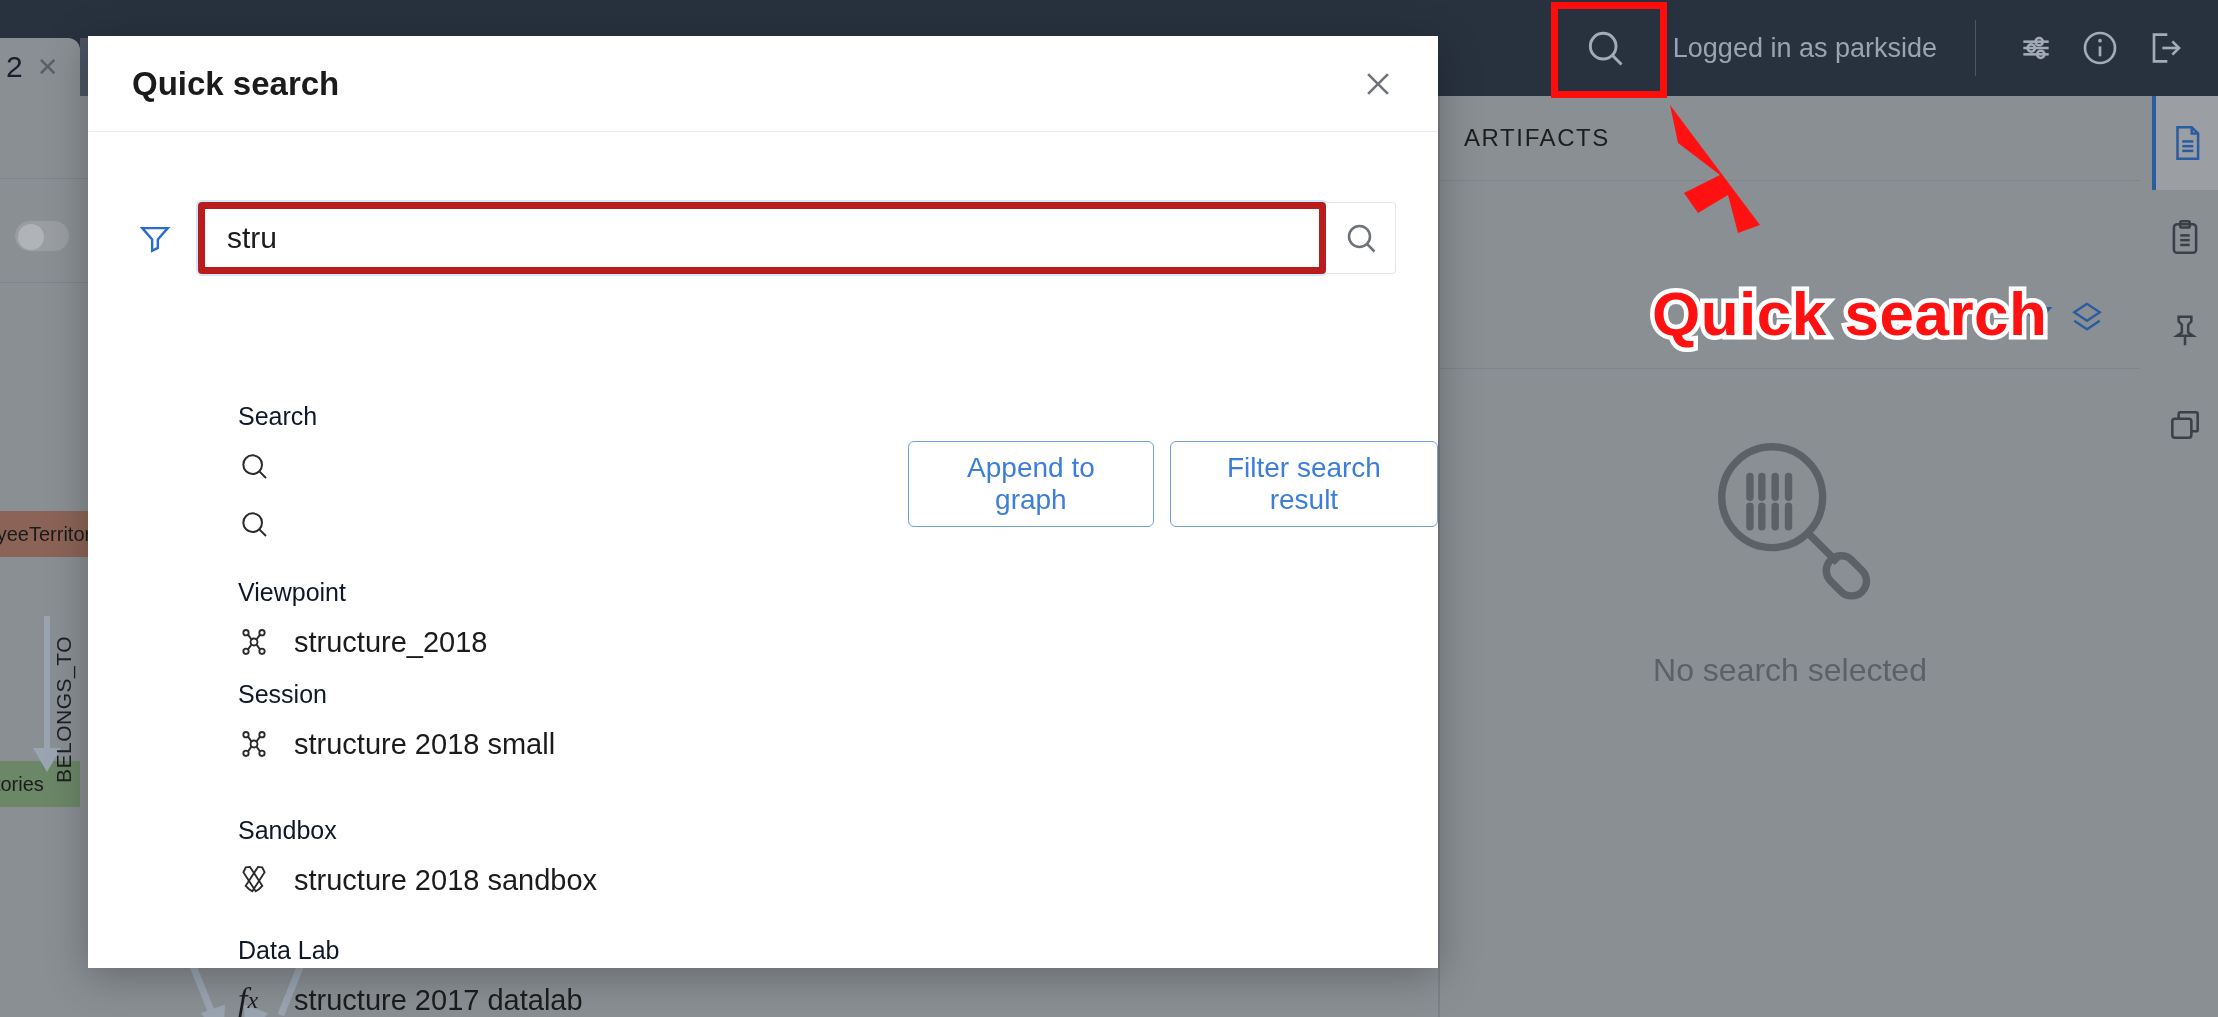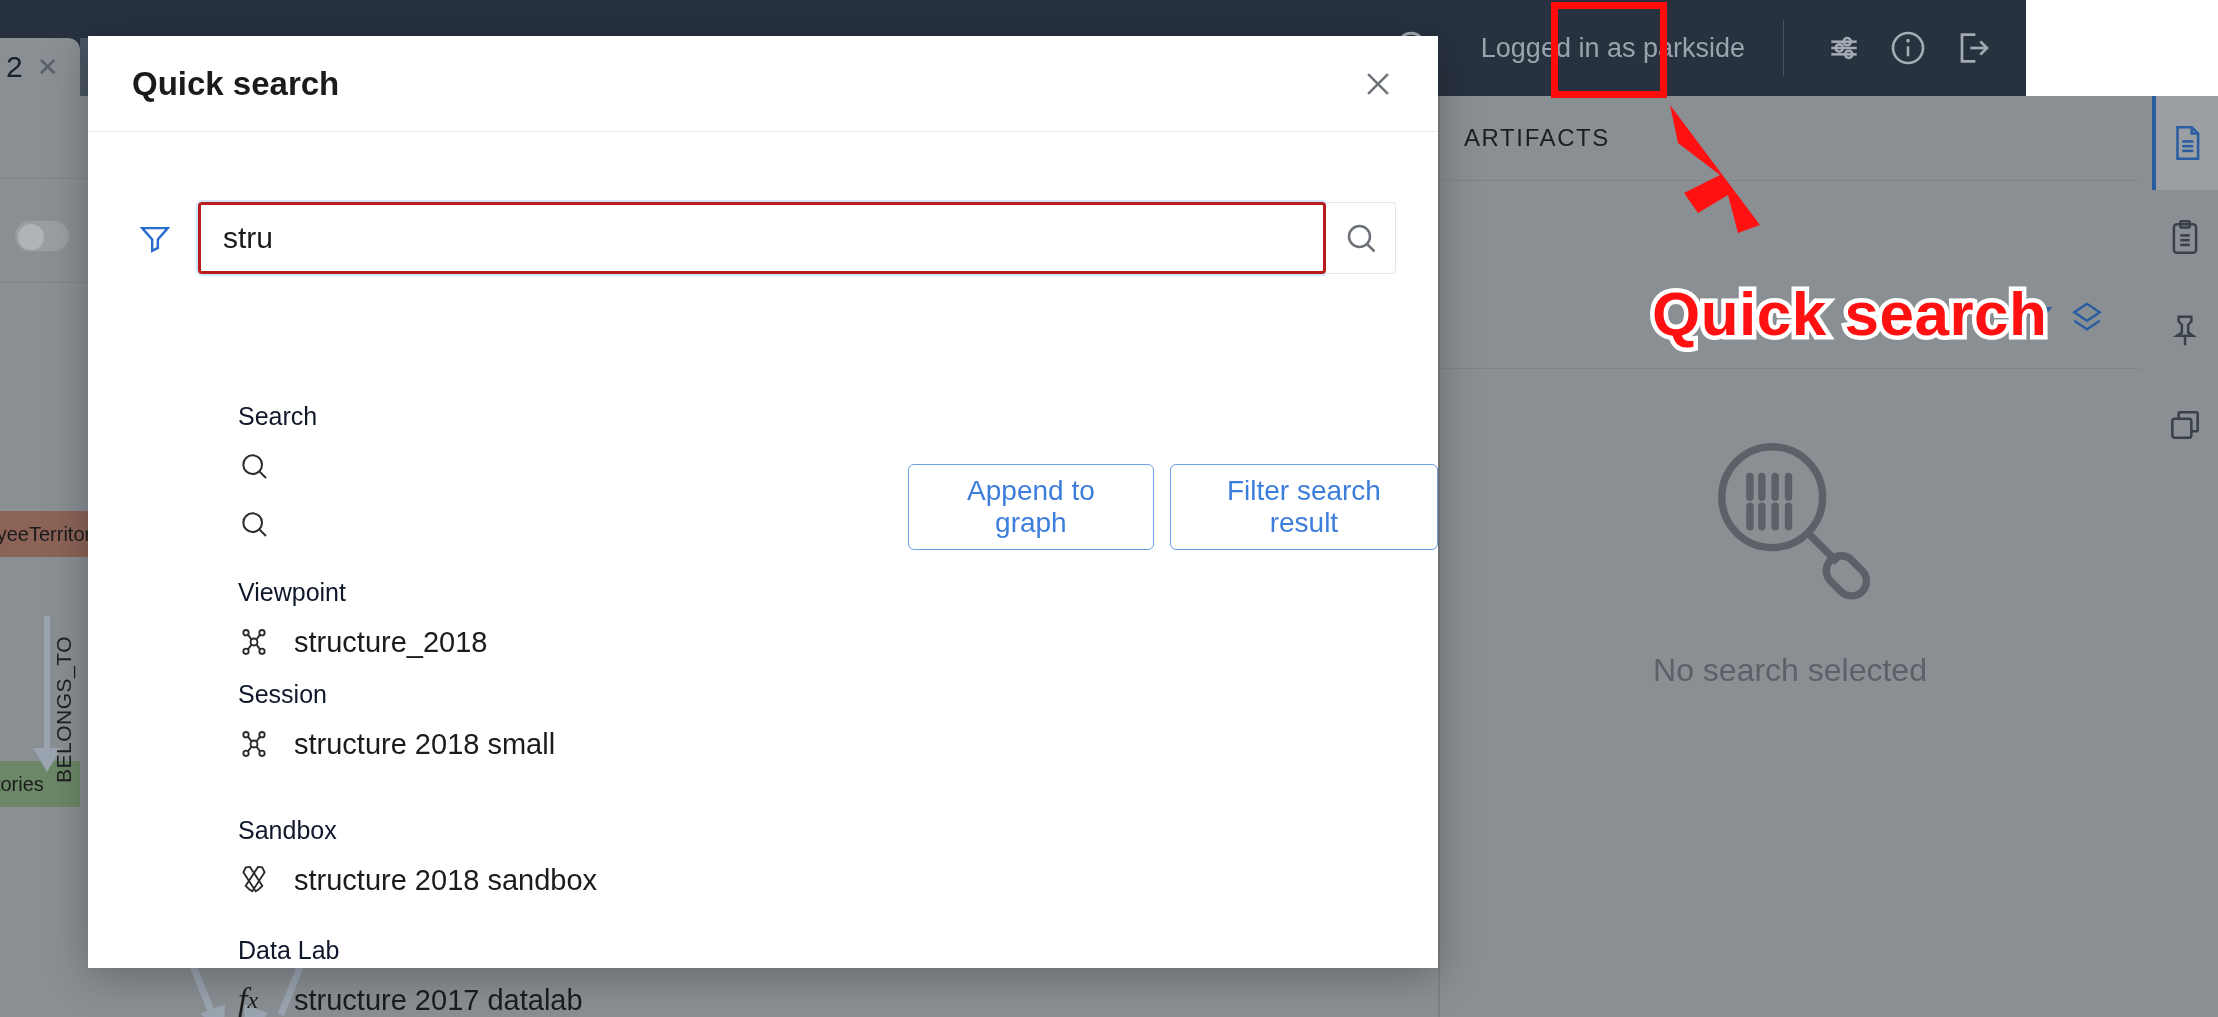--- a/index.html
+++ b/index.html
@@ -8,21 +8,21 @@
     overflow: hidden;
     font-family: "Liberation Sans", sans-serif;
     background: #ffffff;
   }
   #app { position: relative; width: 2218px; height: 1017px; }
 
   
   .bg-layer { position: absolute; inset: 0; }
 
   .topbar {
-    position: absolute; left: 0; top: 0; width: 2026px; height: 96px;
+    position: absolute; left: 0; top: 0; width: 2218px; height: 96px;
     background: #28323f;
     display: flex; align-items: center; justify-content: flex-end;
   }
   .topbar-right { display: flex; align-items: center; height: 96px; }
   .tb-search-btn {
     width: 116px; height: 96px;
     display: flex; align-items: center; justify-content: center;
   }
   .tb-user {
     color: #9aa4af; font-size: 27px; padding: 0 34px 0 10px; white-space: nowrap;
@@ -134,21 +134,21 @@
   }
 
   .modal-body { position: relative; }
 
   .search-row {
     position: absolute; left: 44px; top: 70px; display: flex; align-items: center;
   }
   .filter-ico { width: 46px; height: 46px; display: flex; align-items: center; justify-content: center; }
   .qs-input {
     width: 1128px; height: 72px;
-    border: 3px solid #b91c1c; border-radius: 4px;
+    border: 7px solid #b91c1c; border-radius: 4px;
     outline: 2px solid rgba(74,157,240,.25);
     padding: 0 22px; font-size: 30px; color: #1b1b1b;
     font-family: "Liberation Sans", sans-serif;
     background: #fff;
   }
   .qs-submit {
     width: 70px; height: 72px; margin-left: 0;
     border: 1px solid #e4e6e9; border-left: none; border-radius: 0 4px 4px 0;
     background: #fff; display: flex; align-items: center; justify-content: center;
   }
@@ -374,21 +374,21 @@
         <div class="res-row">
           <div class="res-ico">
             <svg viewBox="0 0 24 24" width="32" height="32" fill="none" stroke="#2b2b2b" stroke-width="1.5">
               <circle cx="11" cy="11" r="7"></circle>
                 <line x1="16" y1="16" x2="21" y2="21"></line>
             </svg>
           </div>
         </div>
       </div>
 
-      <div class="btn-row" style="left:820px; top:332px;">
+      <div class="btn-row" style="left:820px; top:309px;">
         <button class="pill">Append to graph</button>
         <button class="pill">Filter search result</button>
       </div>
 
       <div class="group" style="top:446px;">
         <div class="group-label">Viewpoint</div>
         <div class="res-row">
           <div class="res-ico">
             <svg viewBox="0 0 24 24" width="32" height="32" fill="none" stroke="#2b2b2b" stroke-width="1.4">
               <circle cx="6" cy="5" r="2"></circle>

